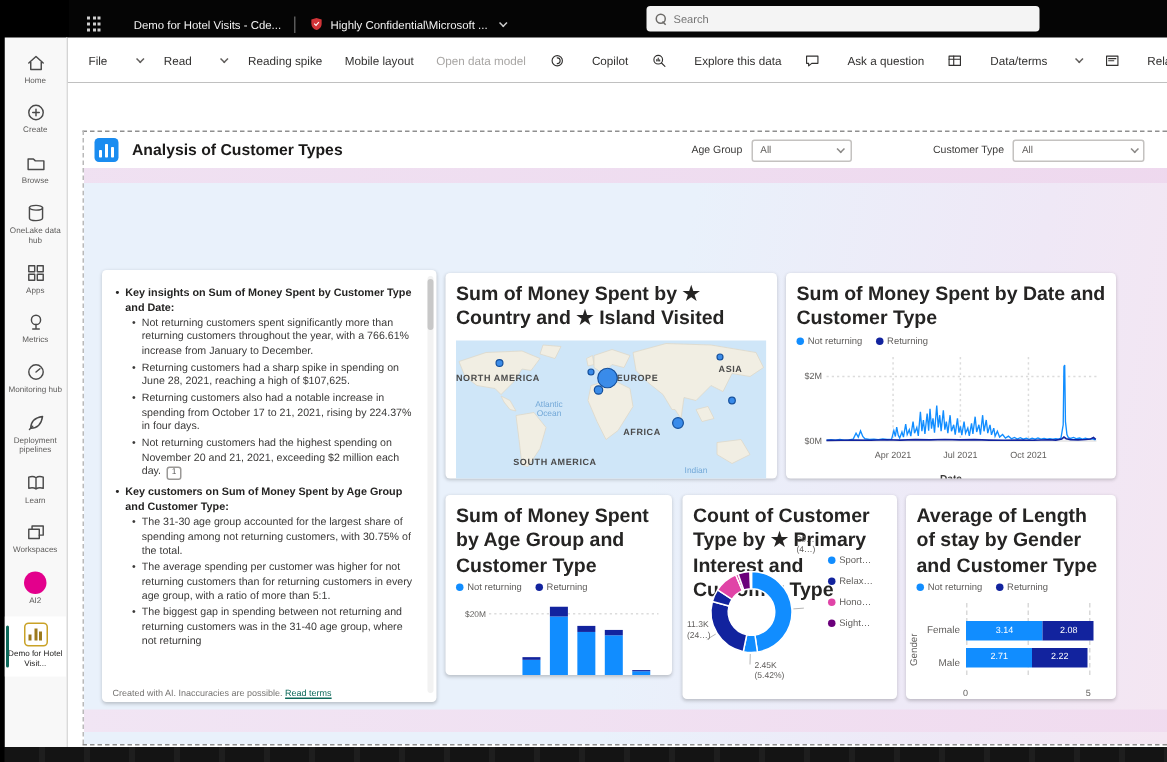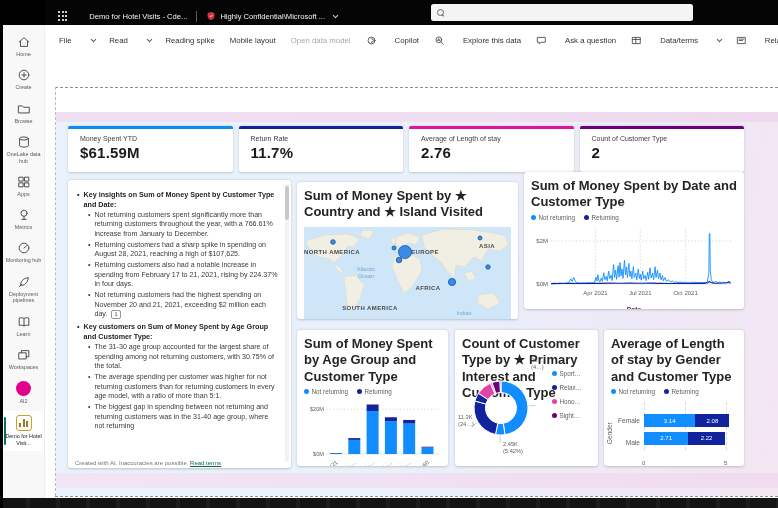--- a/index.html
+++ b/index.html
@@ -87,23 +87,23 @@
   #ins-foot a { color:#0c695a; }
 
   
   #mapcard { left:252px; top:127px; width:221px; height:137px; }
   #mapwrap { position:relative; margin:3px 7px 0; height:107px; overflow:hidden; border-radius:1px; }
   #map-attr { position:absolute; left:0; right:0; bottom:0; height:9px; background:rgba(255,255,255,.7); display:flex; align-items:center; gap:2px; padding:0 3px; font-size:4.7px; color:#3b3a39; white-space:nowrap; overflow:hidden; }
   .mslogo { display:grid; grid-template-columns:2.4px 2.4px; grid-gap:.6px; flex:none; }
   .mslogo i { width:2.4px; height:2.4px; }
 
   
-  #linecard { left:479px; top:117px; width:220px; height:137px; }
-  
-  #barcard { left:252px; top:275px; width:151px; height:136px; }
+  #linecard { left:479px; top:127px; width:220px; height:137px; }
+  
+  #barcard { left:252px; top:275px; width:151px; height:120px; }
   
   #donutcard { left:410px; top:275px; width:143px; height:136px; }
   .co { position:absolute; font-size:5.7px; color:#605e5c; line-height:1.25; }
   .co-tr { left:76px; top:27px; }
   .co-l { left:3px; top:84px; }
   .co-b { left:48px; top:111px; }
   #donut-legend { position:absolute; left:97px; top:40px; display:flex; flex-direction:column; gap:7px; }
   #donut-legend .legend-item { font-size:6.3px; }
   
   #hbarcard { left:559px; top:275px; width:140px; height:136px; }
@@ -146,20 +146,21 @@
     <div class="sens">
       <svg width="10" height="10" viewBox="0 0 16 16">
           <path d="M8 1.5l5.5 1.7v4.2c0 3.7-2.4 6.2-5.5 7.1-3.1-.9-5.5-3.4-5.5-7.1V3.2z" fill="#d13438"></path>
           <path d="M5.5 7.5l2 2 3-3.5" stroke="#fff" stroke-width="1.2" fill="none"></path>
         </svg>
       <span>Highly Confidential\Microsoft ...</span>
       <span class="chev"></span>
     </div>
     <div id="searchbox">
       <span class="mag"></span>
+      <input placeholder="Search" style="">
     </div>
   </div>
 
   <div id="menubar">
       <div class="mi">
         <span>File</span>
         <span class="chev"></span>
       </div>
       <div class="mi">
         <span>Read</span>
@@ -340,77 +341,81 @@
           <i style="height:6px"></i>
         </div>
         <div class="sblabel">Demo for Hotel Visit...</div>
       </div>
     </div>
 
   <div id="main">
     <div id="dash-top"></div>
     <div id="dash-left"></div>
 
+    <div id="rheader">
+      <div id="rp-icon">
+          <i style="height:5px"></i>
+          <i style="height:9px"></i>
+          <i style="height:7px"></i>
+        </div>
+      <div id="rp-title">Analysis of Customer Types</div>
+      <div class="filter f1">
+        <span>Age Group</span>
+        <div class="ddl">
+          <span>All</span>
+          <span class="chev"></span>
+        </div>
+      </div>
+      <div class="filter f2">
+        <span>Customer Type</span>
+        <div class="ddl">
+          <span>All</span>
+          <span class="chev"></span>
+        </div>
+      </div>
+    </div>
 
     <div id="canvas"></div>
     <div id="band-top"></div>
     <div id="band-bottom"></div>
 
-    <div id="kpi-row">
-        <div class="kpi" style="border-top-color: rgb(13, 139, 242);">
-          <div class="kl">Money Spent YTD</div>
-          <div class="kv">$61.59M</div>
-        </div>
-        <div class="kpi" style="border-top-color: rgb(18, 35, 158);">
-          <div class="kl">Return Rate</div>
-          <div class="kv">11.7%</div>
-        </div>
-        <div class="kpi" style="border-top-color: rgb(224, 19, 155);">
-          <div class="kl">Average of Length of stay</div>
-          <div class="kv">2.76</div>
-        </div>
-        <div class="kpi" style="border-top-color: rgb(107, 0, 123);">
-          <div class="kl">Count of Customer Type</div>
-          <div class="kv">2</div>
-        </div>
-      </div>
 
     <div class="card" id="insights">
       <div id="ins-body">
           <div class="ins-h">
             <span class="blt">•</span>
             <span>Key insights on Sum of Money Spent by Customer Type and Date:</span>
           </div>
           <div class="ins-li">
             <span class="blt">•</span>
             <span>Not returning customers spent significantly more than returning customers throughout the year, with a 766.61% increase from January to December. </span>
           </div>
           <div class="ins-li">
             <span class="blt">•</span>
-            <span>Returning customers had a sharp spike in spending on August 28, 2021, reaching a high of $107,625. </span>
+            <span>Returning customers had a sharp spike in spending on June 28, 2021, reaching a high of $107,625. </span>
           </div>
           <div class="ins-li">
             <span class="blt">•</span>
-            <span>Returning customers also had a notable increase in spending from February 17 to 21, 2021, rising by 224.37% in four days. </span>
+            <span>Returning customers also had a notable increase in spending from October 17 to 21, 2021, rising by 224.37% in four days. </span>
           </div>
           <div class="ins-li">
             <span class="blt">•</span>
             <span>Not returning customers had the highest spending on November 20 and 21, 2021, exceeding $2 million each day. <span class="badge">1</span></span>
           </div>
           <div class="ins-h">
             <span class="blt">•</span>
             <span>Key customers on Sum of Money Spent by Age Group and Customer Type:</span>
           </div>
           <div class="ins-li">
             <span class="blt">•</span>
             <span>The 31-30 age group accounted for the largest share of spending among not returning customers, with 30.75% of the total. </span>
           </div>
           <div class="ins-li">
             <span class="blt">•</span>
-            <span>The average spending per customer was higher for not returning customers than for returning customers in every age model, with a ratio of more than 5:1. </span>
+            <span>The average spending per customer was higher for not returning customers than for returning customers in every age group, with a ratio of more than 5:1. </span>
           </div>
           <div class="ins-li">
             <span class="blt">•</span>
             <span>The biggest gap in spending between not returning and returning customers was in the 31-40 age group, where not returning </span>
           </div>
         </div>
       <div id="ins-scroll"></div>
       <div id="ins-thumb"></div>
       <div id="ins-foot">
         <span>Created with AI. Inaccuracies are possible.</span>

